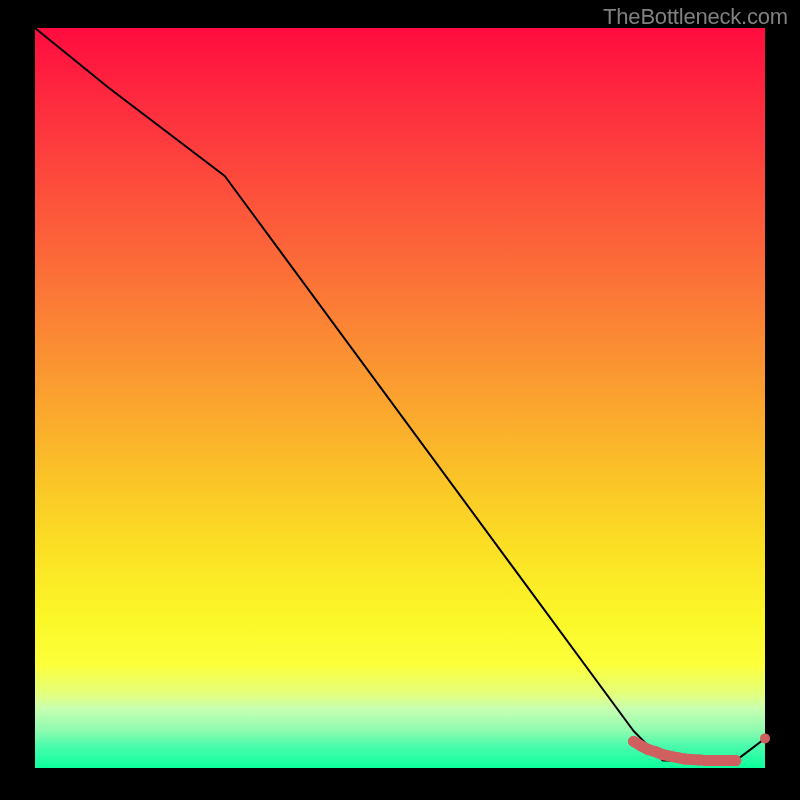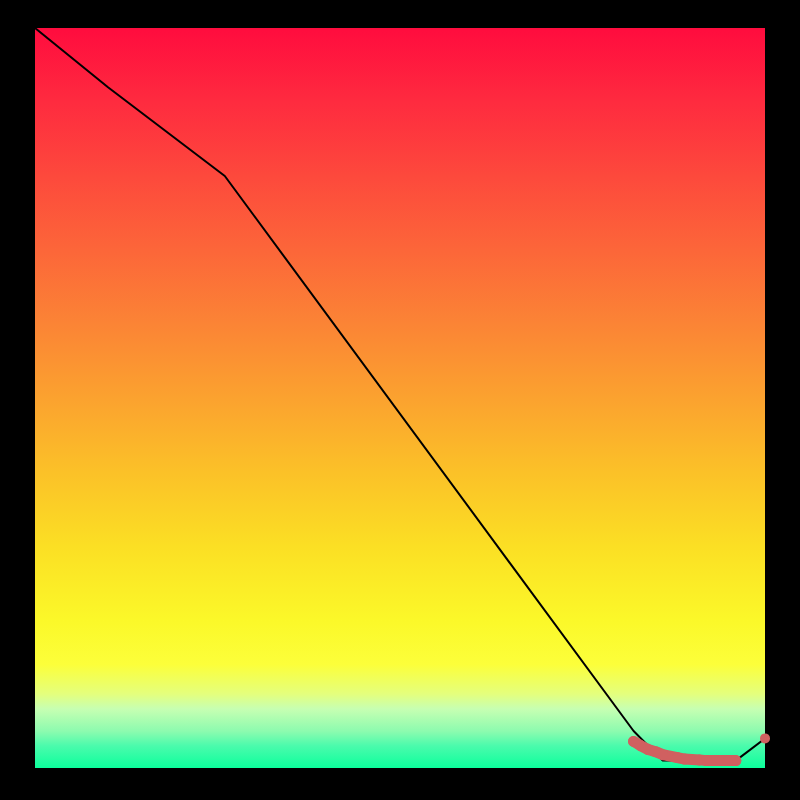--- a/index.html
+++ b/index.html
@@ -29,20 +29,21 @@
   svg.chart {
     position: absolute;
     left: 0;
     top: 0;
   }
 </style>
 </head>
 <body>
 
 <div class="wrap">
+  <div class="attribution">TheBottleneck.com</div>
 
   <svg class="chart" width="800" height="800" viewBox="0 0 800 800">
     <defs>
       <linearGradient id="bgGrad" x1="0" y1="0" x2="0" y2="1">
         <stop offset="0%" stop-color="#ff0c3e"></stop>
         <stop offset="10%" stop-color="#fe2b3f"></stop>
         <stop offset="20%" stop-color="#fd493c"></stop>
         <stop offset="30%" stop-color="#fc6639"></stop>
         <stop offset="40%" stop-color="#fb8435"></stop>
         <stop offset="50%" stop-color="#fba22f"></stop>

